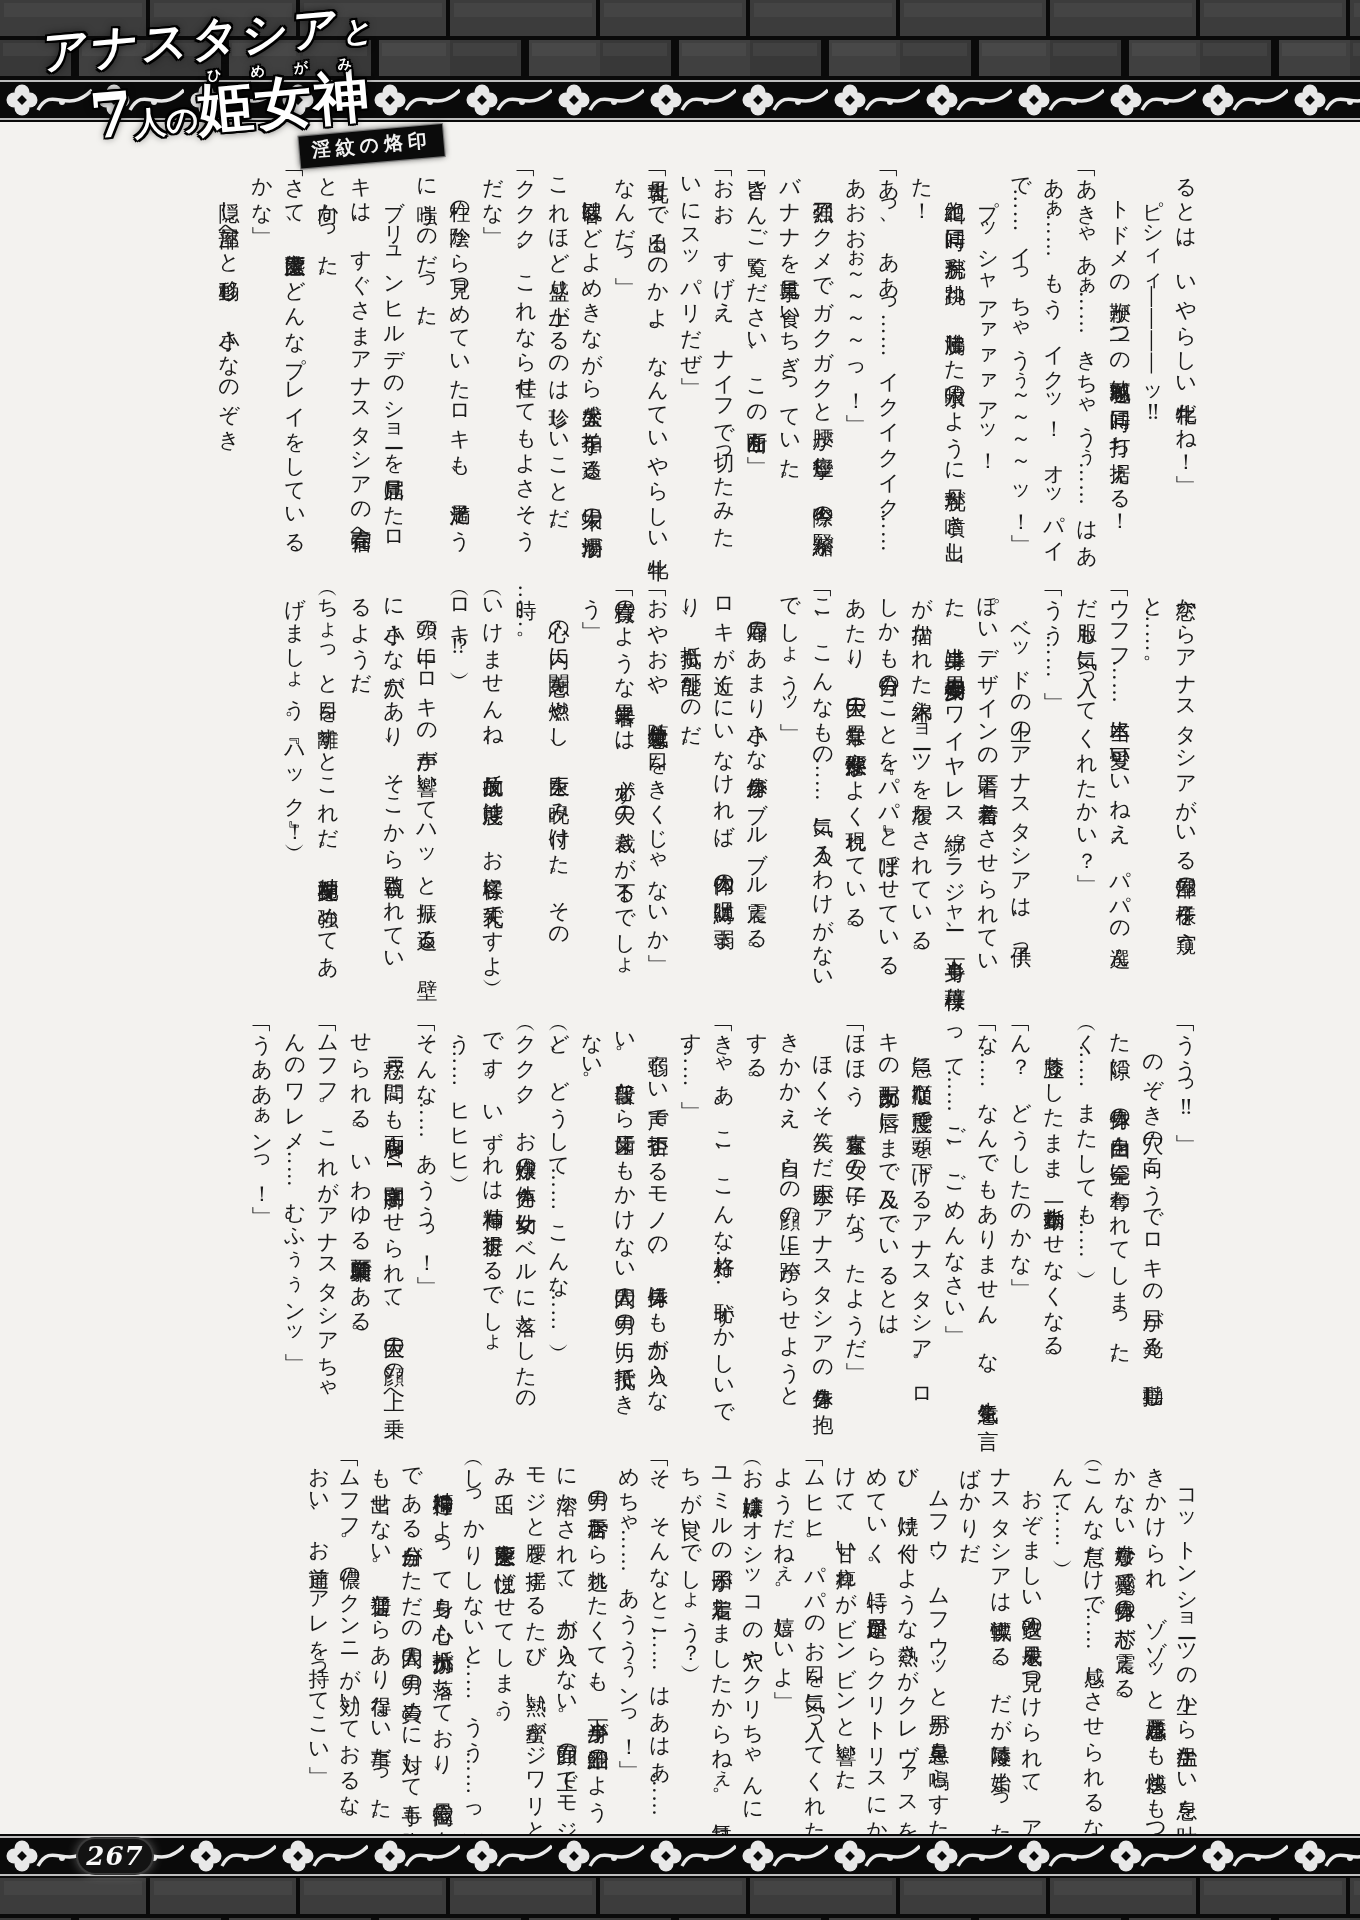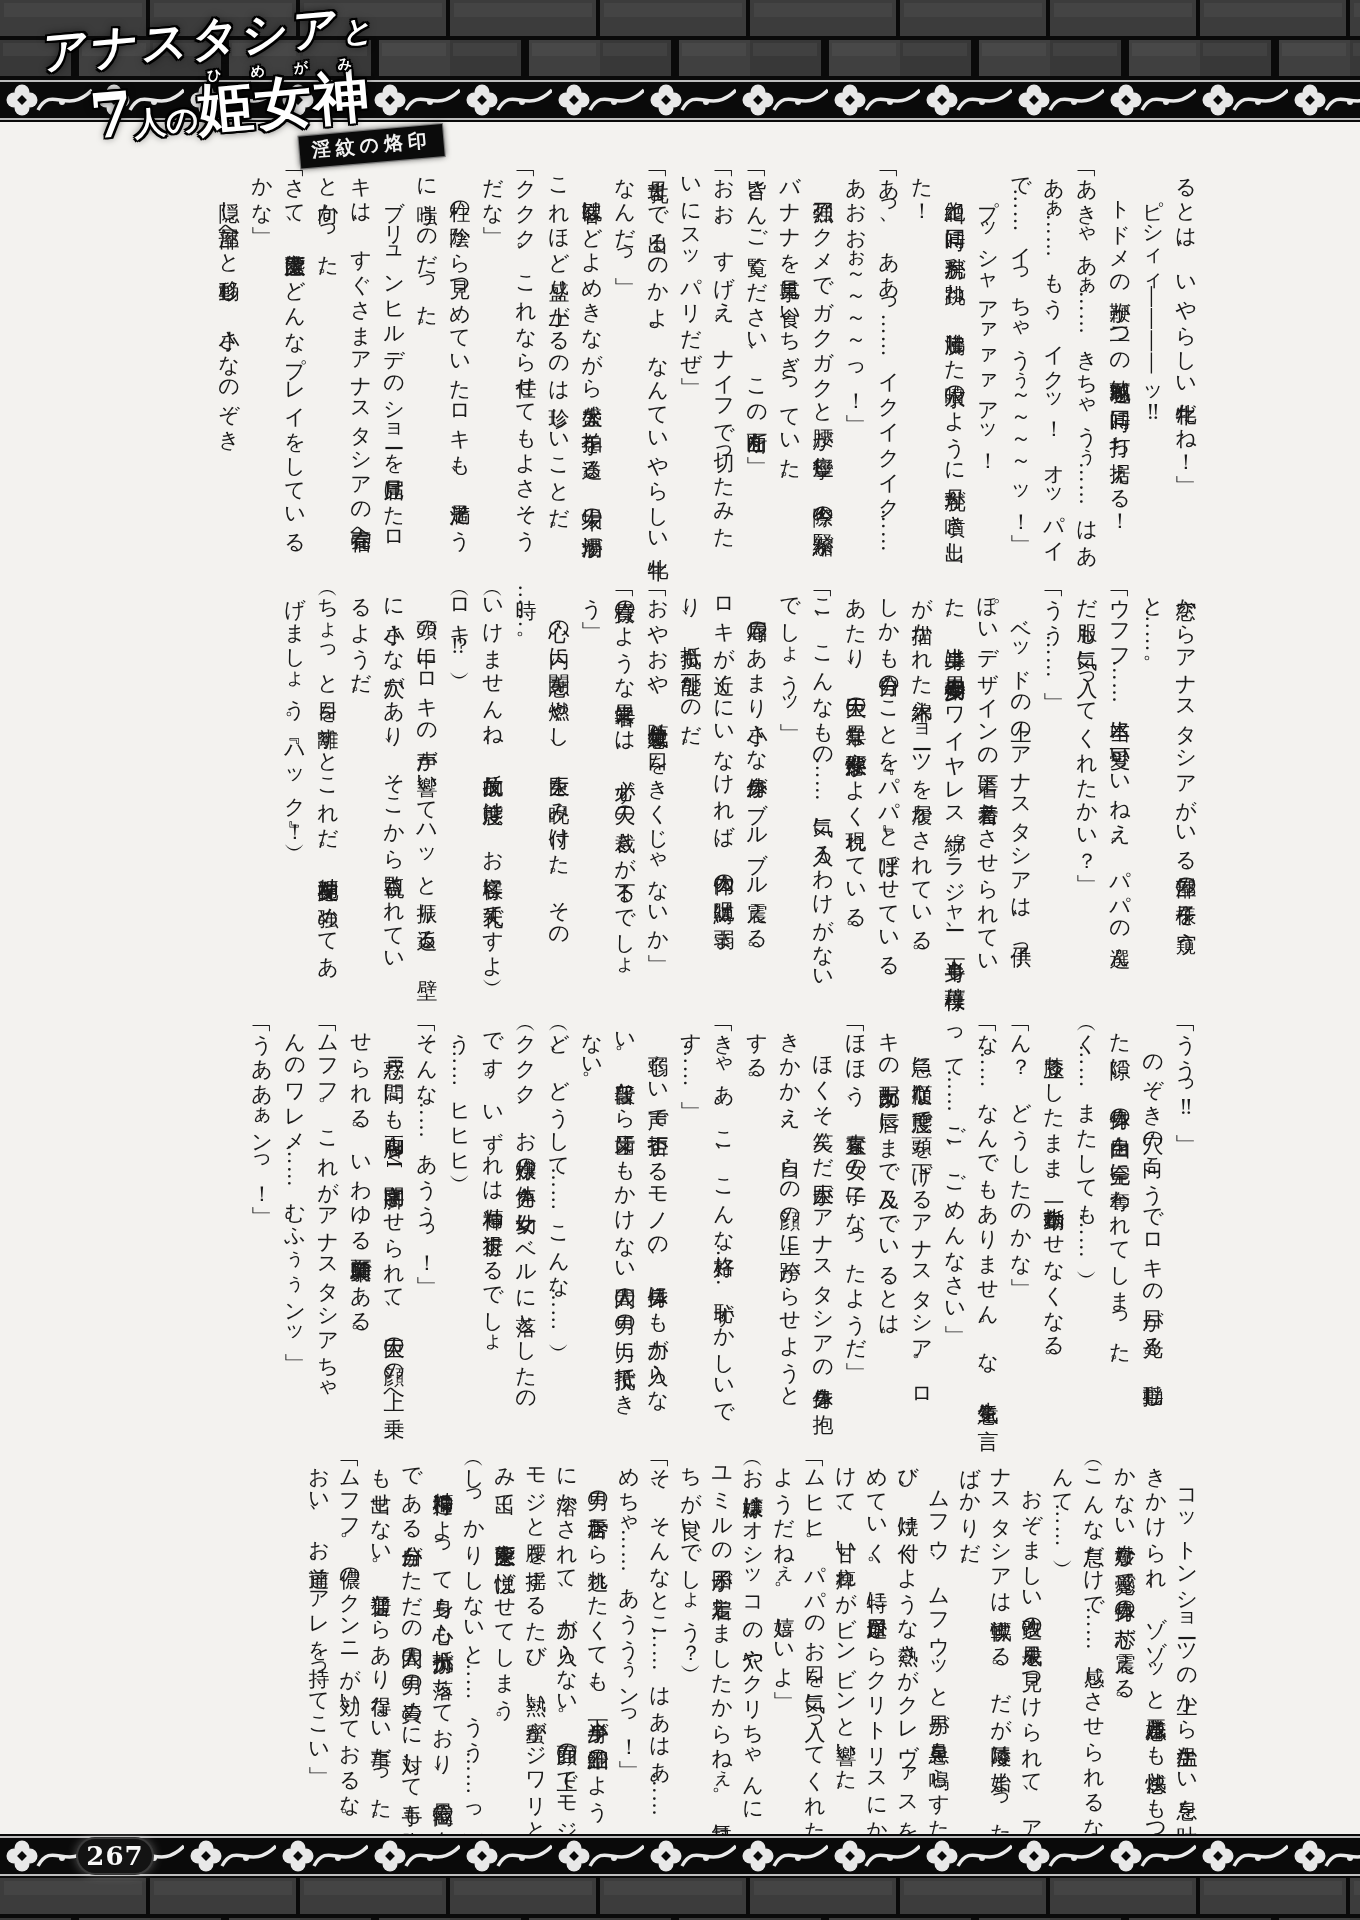--- a/index.html
+++ b/index.html
@@ -28,21 +28,21 @@
   .logo-hito{font-size:32px;}
   .logo-main{font-size:56px;letter-spacing:2px;}
   ruby rt{font-size:14px;letter-spacing:4px;}
   .logo-sub{margin-left:248px;margin-top:-4px;width:fit-content;background:#0b0b0b;color:#f2f2f2;
             font-size:19px;letter-spacing:5px;padding:2px 12px 4px;font-weight:bold;
             box-shadow:0 0 0 1px #777, 0 0 6px rgba(0,0,0,.8);}
   
   .page-badge{position:absolute;left:78px;top:1839px;width:74px;height:34px;background:#131313;
               border-radius:17px;z-index:7;display:flex;align-items:center;justify-content:center;
               color:#fafafa;font-size:26px;font-weight:bold;letter-spacing:1px;
-              box-shadow:0 0 0 2px #3a3a3a,0 0 12px rgba(255,255,255,.45);}
+              box-shadow:0 0 0 2px #3a3a3a,0 0 12px rgba(255,255,255,.45);font-style:italic;}
   svg{display:block;}
 </style>
 </head>
 <body>
 
 <svg class="abs" style="top:0;left:0;" width="1360" height="78" xmlns="http://www.w3.org/2000/svg">
   <defs>
     <pattern id="brick-a" width="150" height="80" patternUnits="userSpaceOnUse">
       <rect width="150" height="80" fill="#0a0a0a"></rect>
       <rect x="0" y="0" width="146" height="36" fill="#3c3c3c"></rect>

